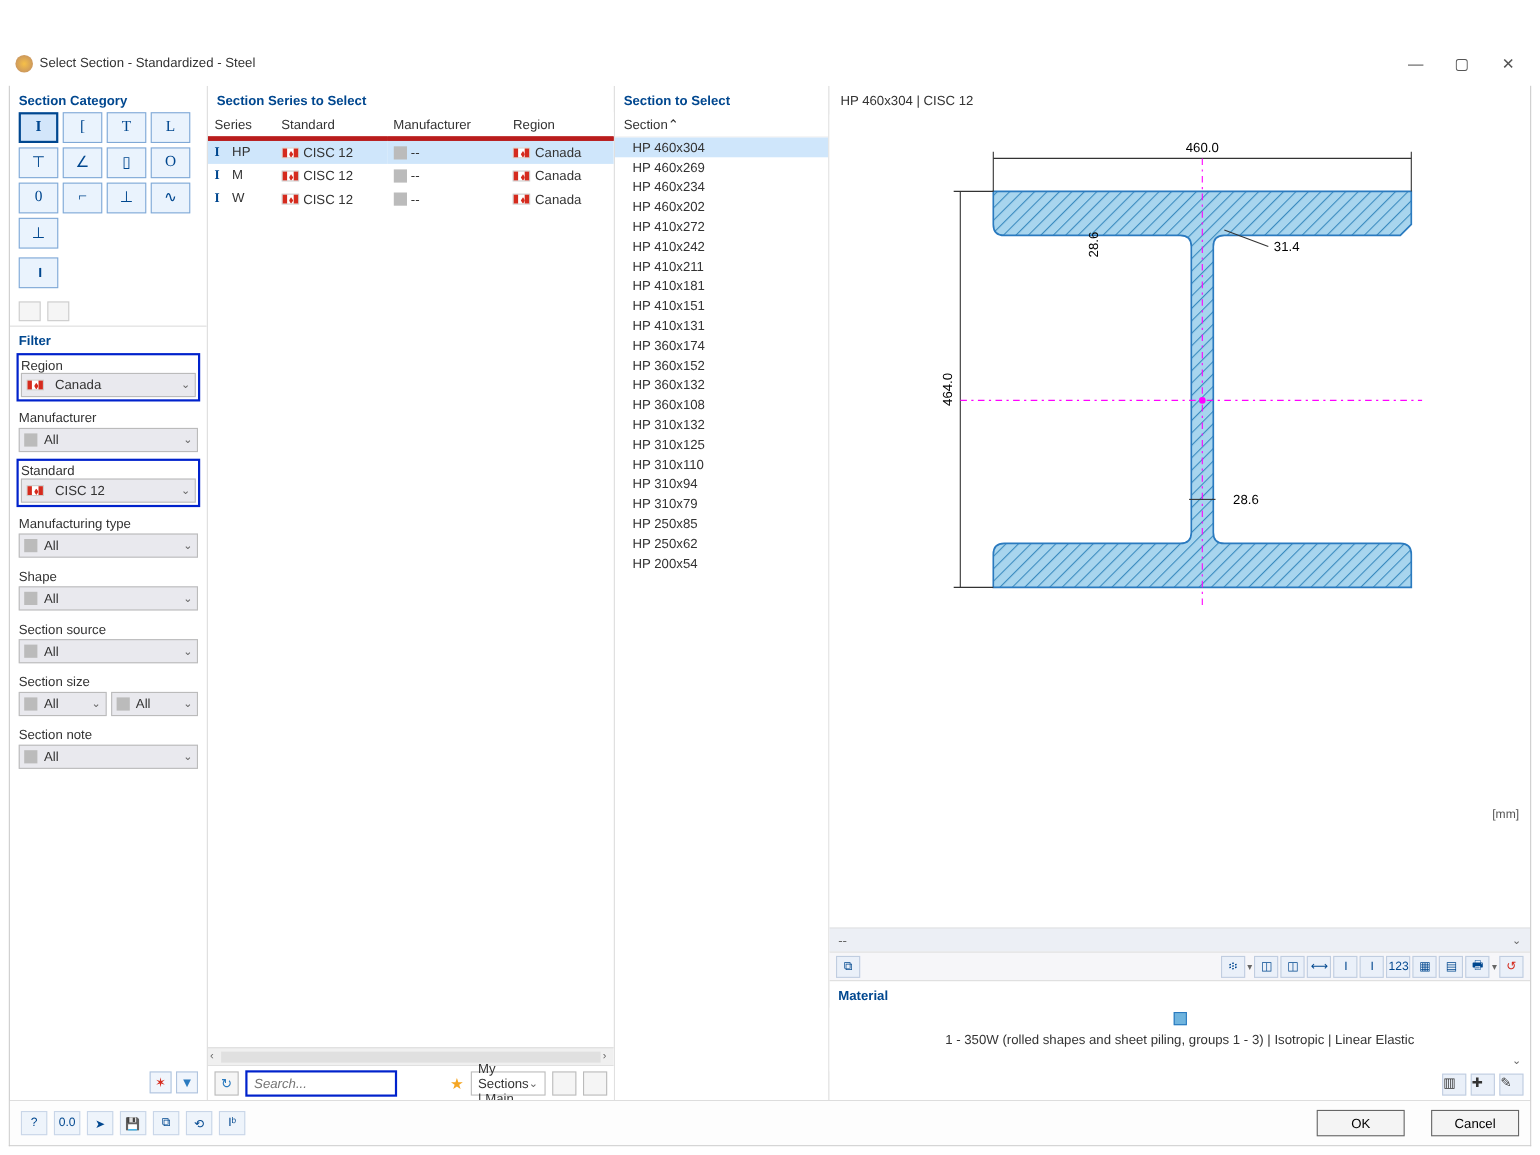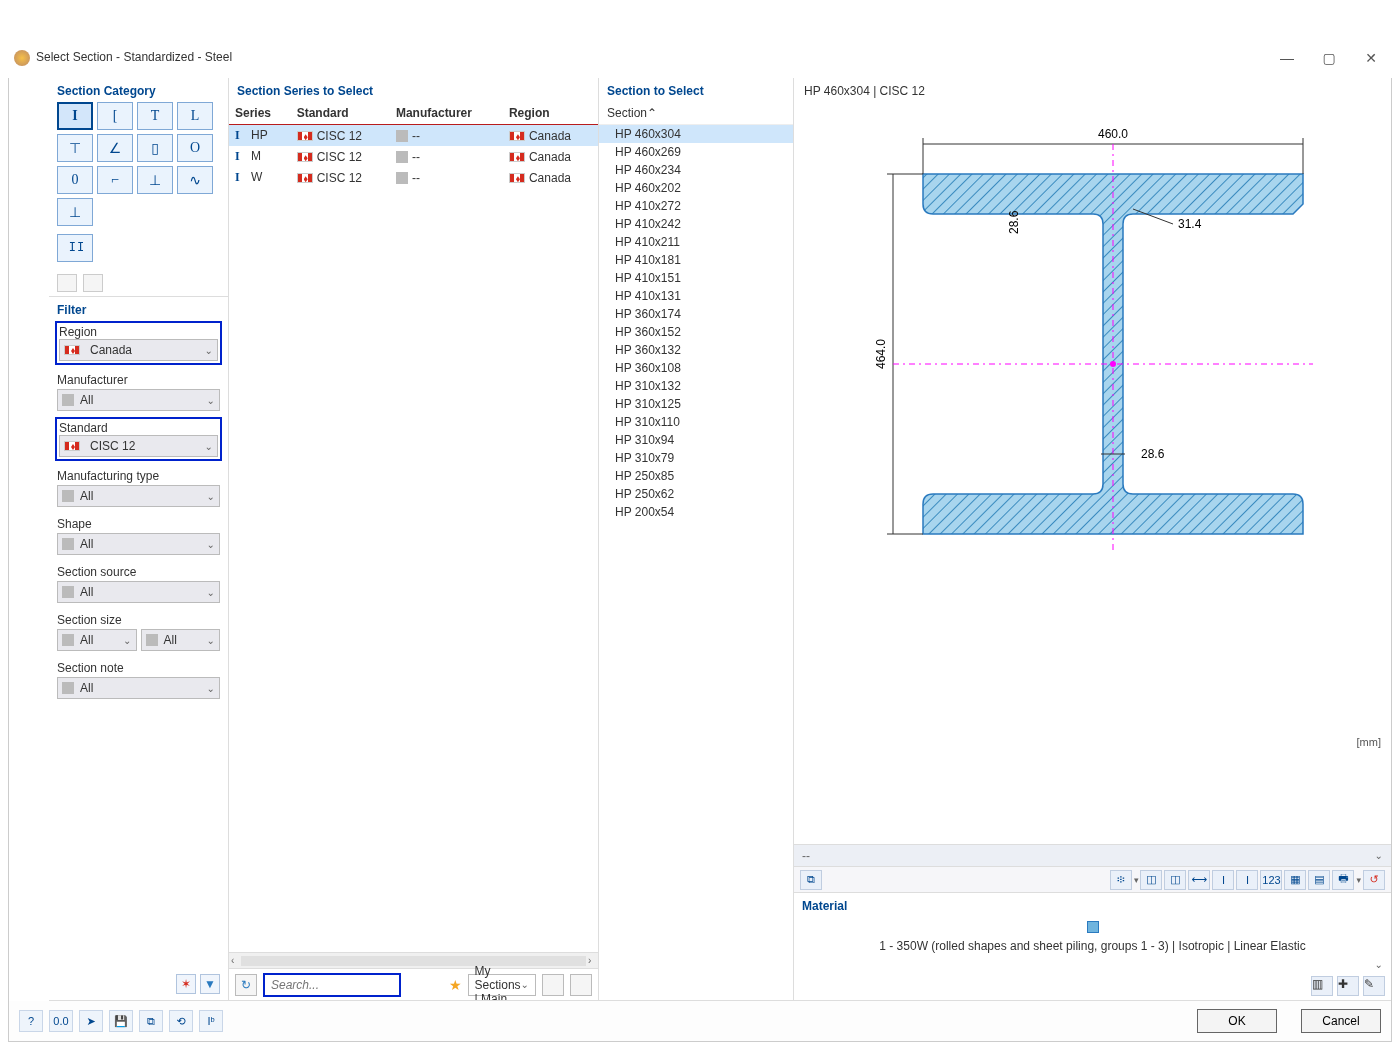--- a/index.html
+++ b/index.html
@@ -3,47 +3,47 @@
 <meta charset="utf-8">
 <style>
   * { box-sizing: border-box; font-family: "Segoe UI", Tahoma, sans-serif; }
   body { margin: 0; background: #fff; font-size: 12px; color: #333; }
   .window { width: 1400px; height: 1050px; margin: 0 auto; position: relative; padding: 50px 8px 8px 8px; }
   .titlebar { position: absolute; top: 50px; left: 8px; right: 8px; height: 28px; display: flex; align-items: flex-start; padding: 0 6px; }
   .titlebar .app-icon { width: 16px; height: 16px; margin-right: 6px; background: radial-gradient(circle,#f6c048,#b86); border-radius:50%; }
   .titlebar .wctrls { margin-left: auto; display: flex; gap: 12px; font-size:14px; color:#555;}
   .titlebar .wctrls span { width: 30px; text-align: center; }
   .dialog-body { position:absolute; top:78px; left:8px; right:8px; bottom:8px; border:1px solid #ccc; border-top:none; display:flex; flex-direction:column;}
-  .main-cols { flex:1; display:flex; border-bottom:1px solid #ddd; overflow:hidden;margin-left:40px;}
+  .main-cols { flex:1; display:flex; border-bottom:1px solid #ddd; overflow:hidden;}
   .col { border-right:1px solid #ddd; overflow:hidden; display:flex; flex-direction:column;}
   .col1 { width: 180px; }
   .col2 { width: 370px; }
   .col3 { width: 195px; }
   .col4 { flex:1; border-right:none;}
   .panel-title { color:#00478f; font-size:12px; font-weight:600; padding:6px 8px 4px 8px;}
   
   .cat-grid { display:flex; flex-wrap:wrap; gap:4px; padding:0 8px 8px 8px;}
   .cat-btn { width:36px; height:28px; border:1px solid #7fa8d6; background:#eaf3fd; display:flex; align-items:center; justify-content:center; color:#00478f; font-size:14px; font-family: serif;}
   .cat-btn.selected { border:2px solid #00478f; background:#d3e6fa; font-weight:bold;}
-  .cat-double { width:36px; height:28px; border:1px solid #7fa8d6; background:#eaf3fd; display:flex; align-items:center; justify-content:center; color:#00478f; letter-spacing:-3px; font-family:Liberation Mono, monospace;}
+  .cat-double { width:36px; height:28px; border:1px solid #7fa8d6; background:#eaf3fd; display:flex; align-items:center; justify-content:center; color:#00478f; letter-spacing:-3px; font-family:Liberation Sans, sans-serif;}
   .mini-bar { display:flex; gap:6px; padding:4px 8px;}
   .mini-btn { width:20px; height:18px; border:1px solid #ccc; background:#f5f5f5;}
   
   .filter-block { padding:4px 8px 6px 8px;}
   .filter-block label { display:block; font-size:12px; color:#333; margin-bottom:2px;}
   .combo { display:flex; align-items:center; height:22px; border:1px solid #bbb; background:#e9e9ee; padding:0 4px; gap:6px; position:relative;}
   .combo .grey-sq { width:12px;height:12px;background:#bbb;}
   .combo .chev { margin-left:auto; font-size:10px; color:#666;}
   .highlight-box { border:2px solid #0022cc; padding:2px; margin:0 6px 4px 6px;}
   .highlight-box .combo { background:#e9e9ee;}
   .two-combos { display:flex; gap:4px;}
   .two-combos .combo{flex:1;}
   
   .tbl { width:100%; border-collapse:collapse; font-size:12px;}
-  .tbl th { text-align:left; font-weight:700; color:#333; padding:4px 6px; border-bottom:1px solid #b91c1c; background:#fff;}
+  .tbl th { text-align:left; font-weight:400; color:#333; padding:4px 6px; border-bottom:4px solid #b91c1c; background:#fff;}
   .tbl td { padding:3px 6px; white-space:nowrap;}
   .tbl tr.sel td { background:#cfe6fb;}
   .flag-ca { display:inline-block; width:16px; height:10px; position:relative; background:#fff; border:0.5px solid #ccc; vertical-align:middle; margin-right:4px;}
   .flag-ca::before,.flag-ca::after{content:"";position:absolute;top:0;bottom:0;width:4px;background:#d52b1e;}
   .flag-ca::before{left:0;} .flag-ca::after{right:0;}
   .flag-ca .leaf{position:absolute;left:6px;top:2px;width:4px;height:6px;background:#d52b1e;clip-path:polygon(50% 0,100% 50%,50% 100%,0 50%);}
   .grey-dash{display:inline-block;width:12px;height:12px;background:#bbb;vertical-align:middle;margin-right:4px;}
   .i-icon{display:inline-block;width:12px;color:#00478f;font-family:serif;font-weight:bold;margin-right:4px;}
   .h-scroll { height:16px; background:#f0f0f0; border-top:1px solid #ddd; display:flex; align-items:center; padding:0 2px; font-size:10px; color:#666;}
   .h-scroll .thumb{flex:0 0 8px;}

